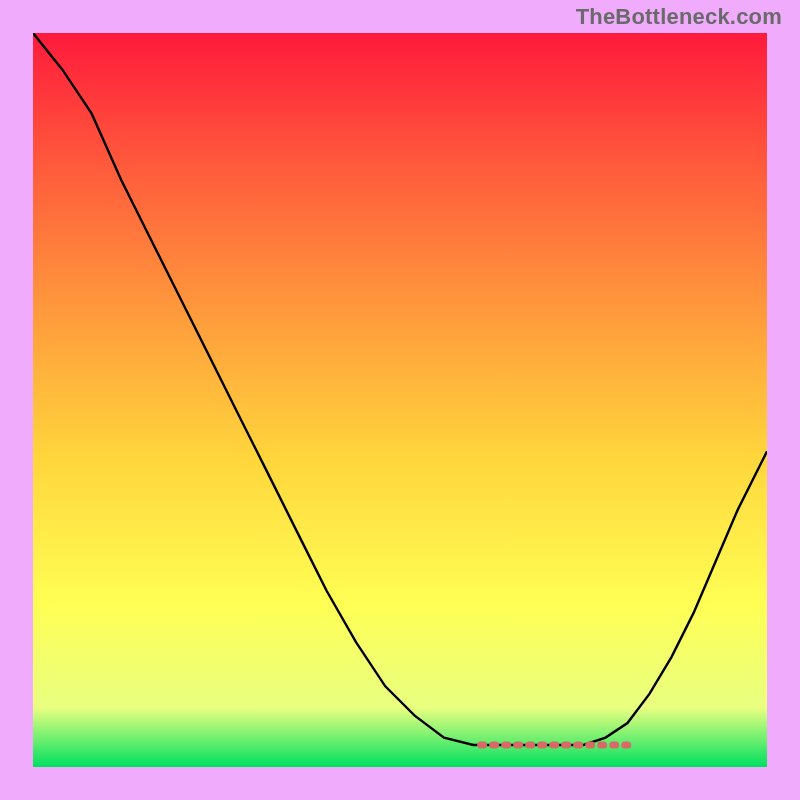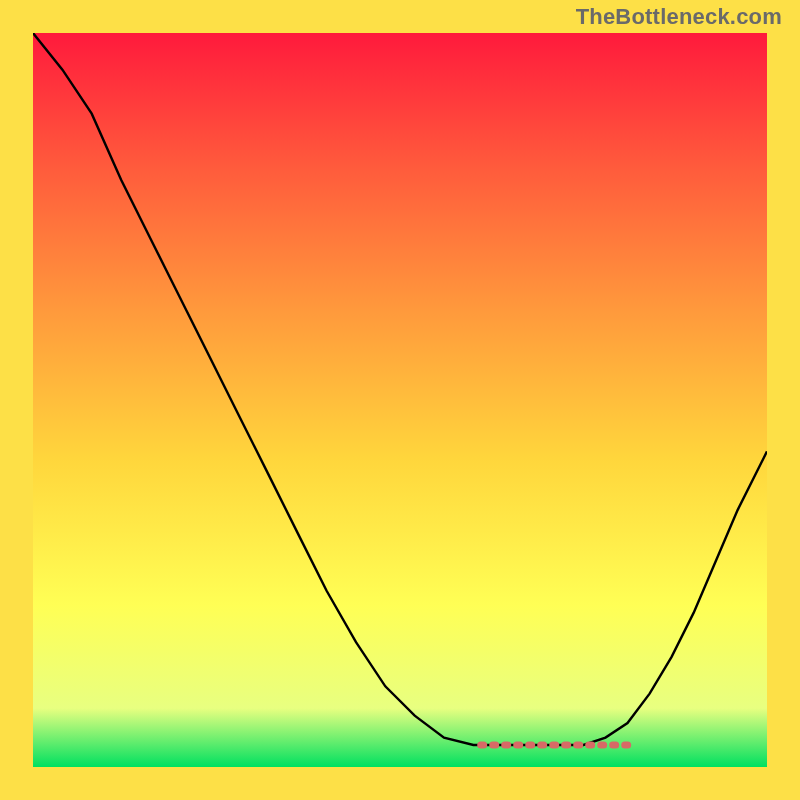--- a/index.html
+++ b/index.html
@@ -1,21 +1,21 @@
 <!DOCTYPE html>
 <html><head>
 <meta charset="utf-8">
 <style>
   * { margin: 0; padding: 0; box-sizing: border-box; }
   html, body { width: 800px; height: 800px; background: #000; overflow: hidden; }
   .frame {
     position: relative;
     width: 800px;
     height: 800px;
-    background: #fde047;
+    background: #f0abfc;
   }
   .watermark {
     position: absolute;
     top: 4px;
     right: 18px;
     font-family: Arial, sans-serif;
     font-size: 22px;
     font-weight: bold;
     color: #6a6a6a;
     letter-spacing: 0.2px;

